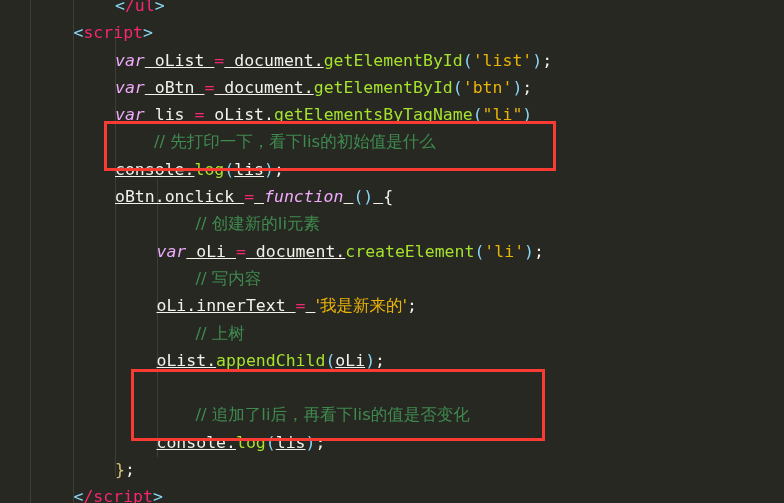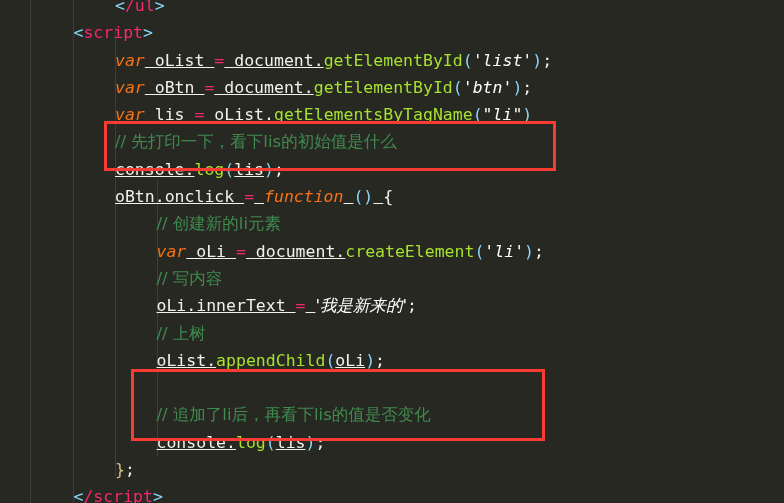--- a/index.html
+++ b/index.html
@@ -43,27 +43,27 @@
   .line {
     height: 27.3px;
     line-height: 27.3px;
     white-space: pre;
     color: #f8f8f2;
   }
 
   
   .tok-tag       { color: #f92672; }
   .tok-angle     { color: #8ad7f8; }
-  .tok-kw        { color: #f97316; font-style: italic; }
+  .tok-kw        { color: #f0abfc; font-style: italic; }
   .tok-op        { color: #f92672; }
   .tok-plain     { color: #f2f2ea; text-decoration: underline; }
   .tok-method    { color: #a6e22e; text-align: center; }
-  .tok-str       { color: #ffffff; font-style: italic; }
+  .tok-str       { color: #eab308; }
   .tok-paren     { color: #8ad7f8; }
-  .tok-comment   { color: #3f8a4f; }
+  .tok-comment   { color: #3f8a4f; margin-left: 39px; }
   .tok-punct     { color: #f2f2ea; }
   .tok-brace-y   { color: #d7c07a; }
 
   
   .cjk { font-family: "DejaVu Sans", "Liberation Sans", sans-serif; }
 
   
   .redbox {
     position: absolute;
     border: 3px solid #f93b33;

